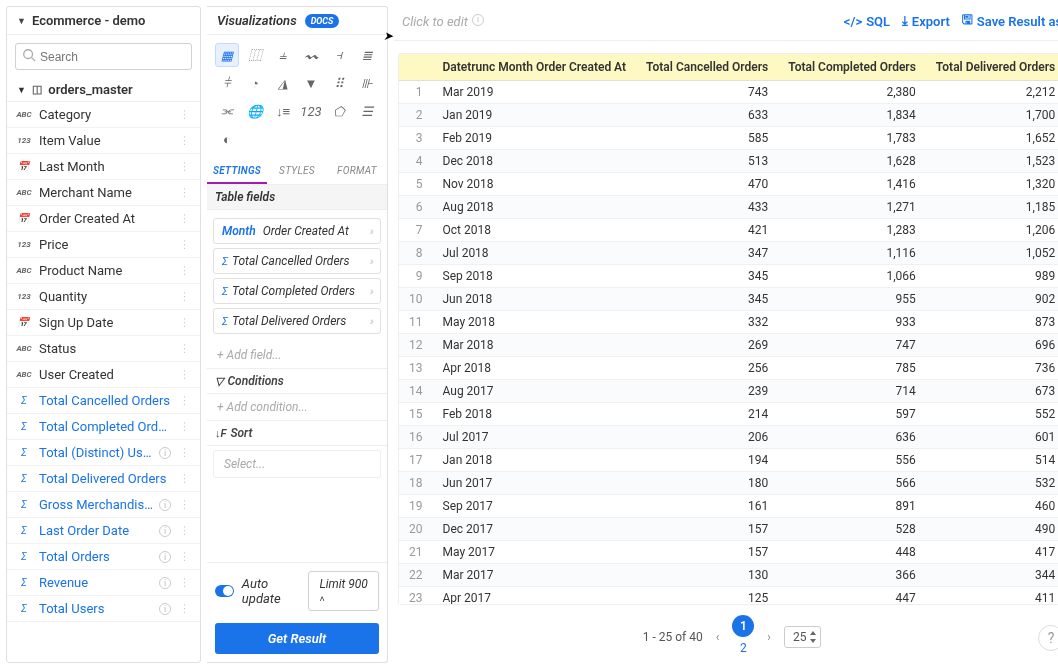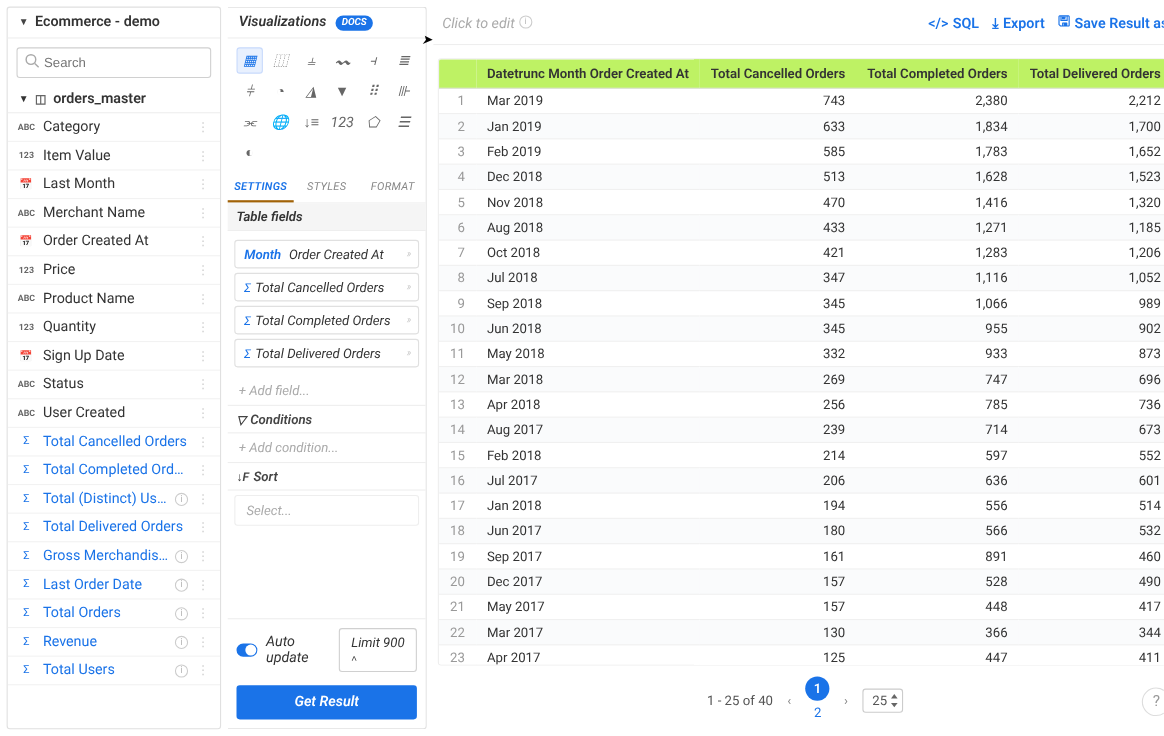--- a/index.html
+++ b/index.html
@@ -63,20 +63,21 @@
     align-items:center;
     padding:5px 8px;
     border-bottom:1px solid #f2f2f2;
     gap:6px;
   }
   .field-row .icon {
     width:18px;
     text-align:center;
     font-size:10px;
     color:#666;
+    font-style:italic;
   }
   .field-row .label { flex:1; white-space:nowrap; overflow:hidden; text-overflow:ellipsis; }
   .field-row .dots { color:#ccc; font-size:11px; padding:0 2px; }
   .field-row .info {
     width:12px; height:12px; border:1px solid #ccc; border-radius:50%;
     font-size:9px; color:#bbb; display:flex; align-items:center; justify-content:center;
   }
   .field-row.measure .label { color:#1a73e8; }
   .field-row.measure .icon { color:#1a73e8; }
 
@@ -131,21 +132,21 @@
     color:#888;
     margin-top:6px;
   }
   .tabs .tab {
     flex:1;
     text-align:center;
     padding:6px 0;
     cursor:pointer;
     letter-spacing:.3px;
   }
-  .tabs .tab.active { color:#1a73e8; border-bottom:2px solid #a16207; font-weight:600; }
+  .tabs .tab.active { color:#1a73e8; border-bottom:2px solid #a21caf; font-weight:600; }
   .section-title {
     background:#f5f5f5;
     padding:5px 8px;
     font-weight:600;
     font-size:12px;
     border-bottom:1px solid #eee;
   }
   .chips { padding:4px 6px; }
   .chip {
     border:1px solid #e0e0e0;
@@ -241,21 +242,21 @@
     margin:12px 4px 0 4px;
     border:1px solid #eee;
     border-radius:3px;
   }
   table.data {
     border-collapse:collapse;
     width:100%;
     font-size:12px;
   }
   table.data th {
-    background:#bef264;
+    background:#fef9c3;
     text-align:right;
     padding:6px 10px;
     border-bottom:1px solid #e0e0e0;
     font-weight:600;
     white-space:nowrap;
   }
   table.data th.rownum { width:30px; text-align:right; }
   table.data th.label { text-align:left; }
   table.data td {
     padding:4px 10px;

